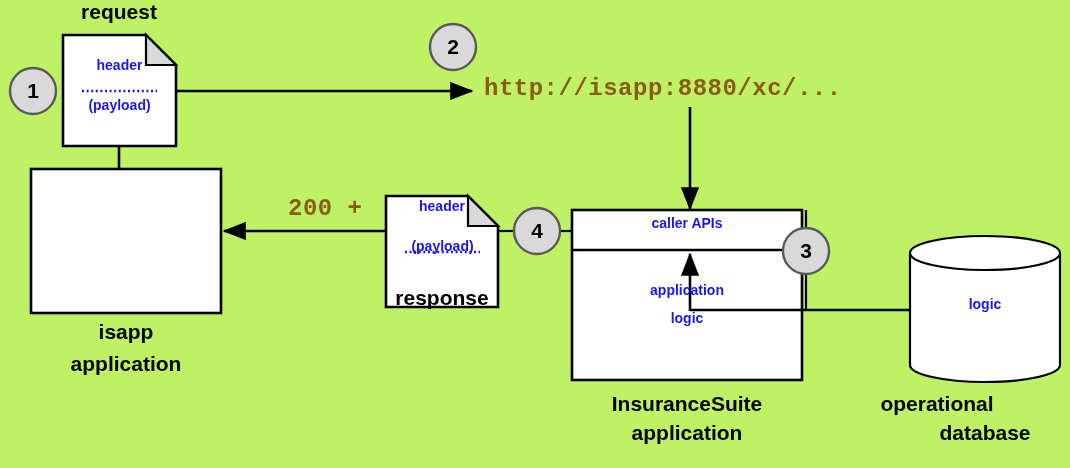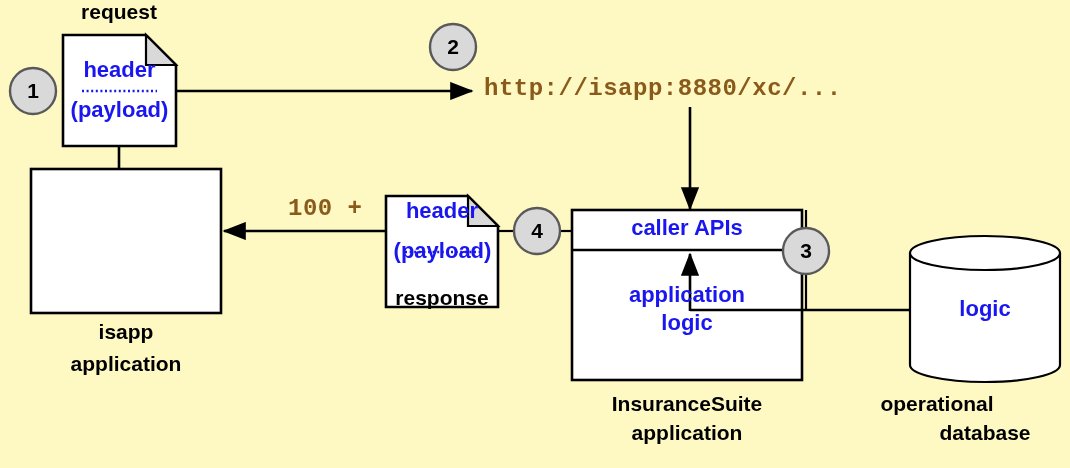--- a/index.html
+++ b/index.html
@@ -7,21 +7,21 @@
     padding: 0;
     background: #ffffff;
   }
   body {
     font-family: "Liberation Sans", sans-serif;
   }
   #diagram-root {
     position: relative;
     width: 1070px;
     height: 468px;
-    background: #fef9c3;
+    background: #bef264;
     overflow: hidden;
   }
   #diagram-svg {
     position: absolute;
     left: 0;
     top: 0;
     width: 1070px;
     height: 468px;
   }
   .lbl {
@@ -32,21 +32,21 @@
   }
   .lbl-black {
     color: #000000;
     font-weight: bold;
     font-size: 21px;
     font-family: "Liberation Sans", sans-serif;
   }
   .lbl-blue {
     color: #1a16f0;
     font-weight: bold;
-    font-size: 22px;
+    font-size: 14px;
     font-family: "Liberation Sans", sans-serif;
   }
   .lbl-mono {
     color: #8a5a1b;
     font-weight: bold;
     font-size: 24px;
     letter-spacing: 0.5px;
     font-family: "Liberation Mono", monospace;
   }
   .badge-num {
@@ -110,21 +110,21 @@
     <circle cx="806" cy="251" r="23" fill="#d9d9d9" stroke="#595959" stroke-width="2.4"></circle>
     <circle cx="537" cy="231" r="23" fill="#d9d9d9" stroke="#595959" stroke-width="2.4"></circle>
   </svg>
 
   <div class="lbl lbl-black" style="left:59px; top:0px; width:120px;">request</div>
   <div class="lbl lbl-blue" style="left:63px; top:58px; width:113px;">header</div>
   <div class="lbl lbl-blue" style="left:58px; top:98px; width:123px;">(payload)</div>
 
   <div class="lbl lbl-mono" style="left:484px; top:76px; width:400px; text-align:left;">http://isapp:8880/xc/...</div>
 
-  <div class="lbl lbl-mono" style="left:288px; top:196px; width:94px; text-align:left;">100 +</div>
+  <div class="lbl lbl-mono" style="left:288px; top:196px; width:94px; text-align:left;">200 +</div>
 
   <div class="lbl lbl-black" style="left:31px; top:320px; width:190px;">isapp</div>
   <div class="lbl lbl-black" style="left:31px; top:352px; width:190px;">application</div>
 
   <div class="lbl lbl-blue" style="left:386px; top:199px; width:112px;">header</div>
   <div class="lbl lbl-blue" style="left:381px; top:239px; width:123px;">(payload)</div>
   <div class="lbl lbl-black" style="left:377px; top:286px; width:130px;">response</div>
 
   <div class="lbl lbl-blue" style="left:572px; top:216px; width:230px;">caller APIs</div>
   <div class="lbl lbl-blue" style="left:572px; top:283px; width:230px;">application</div>

